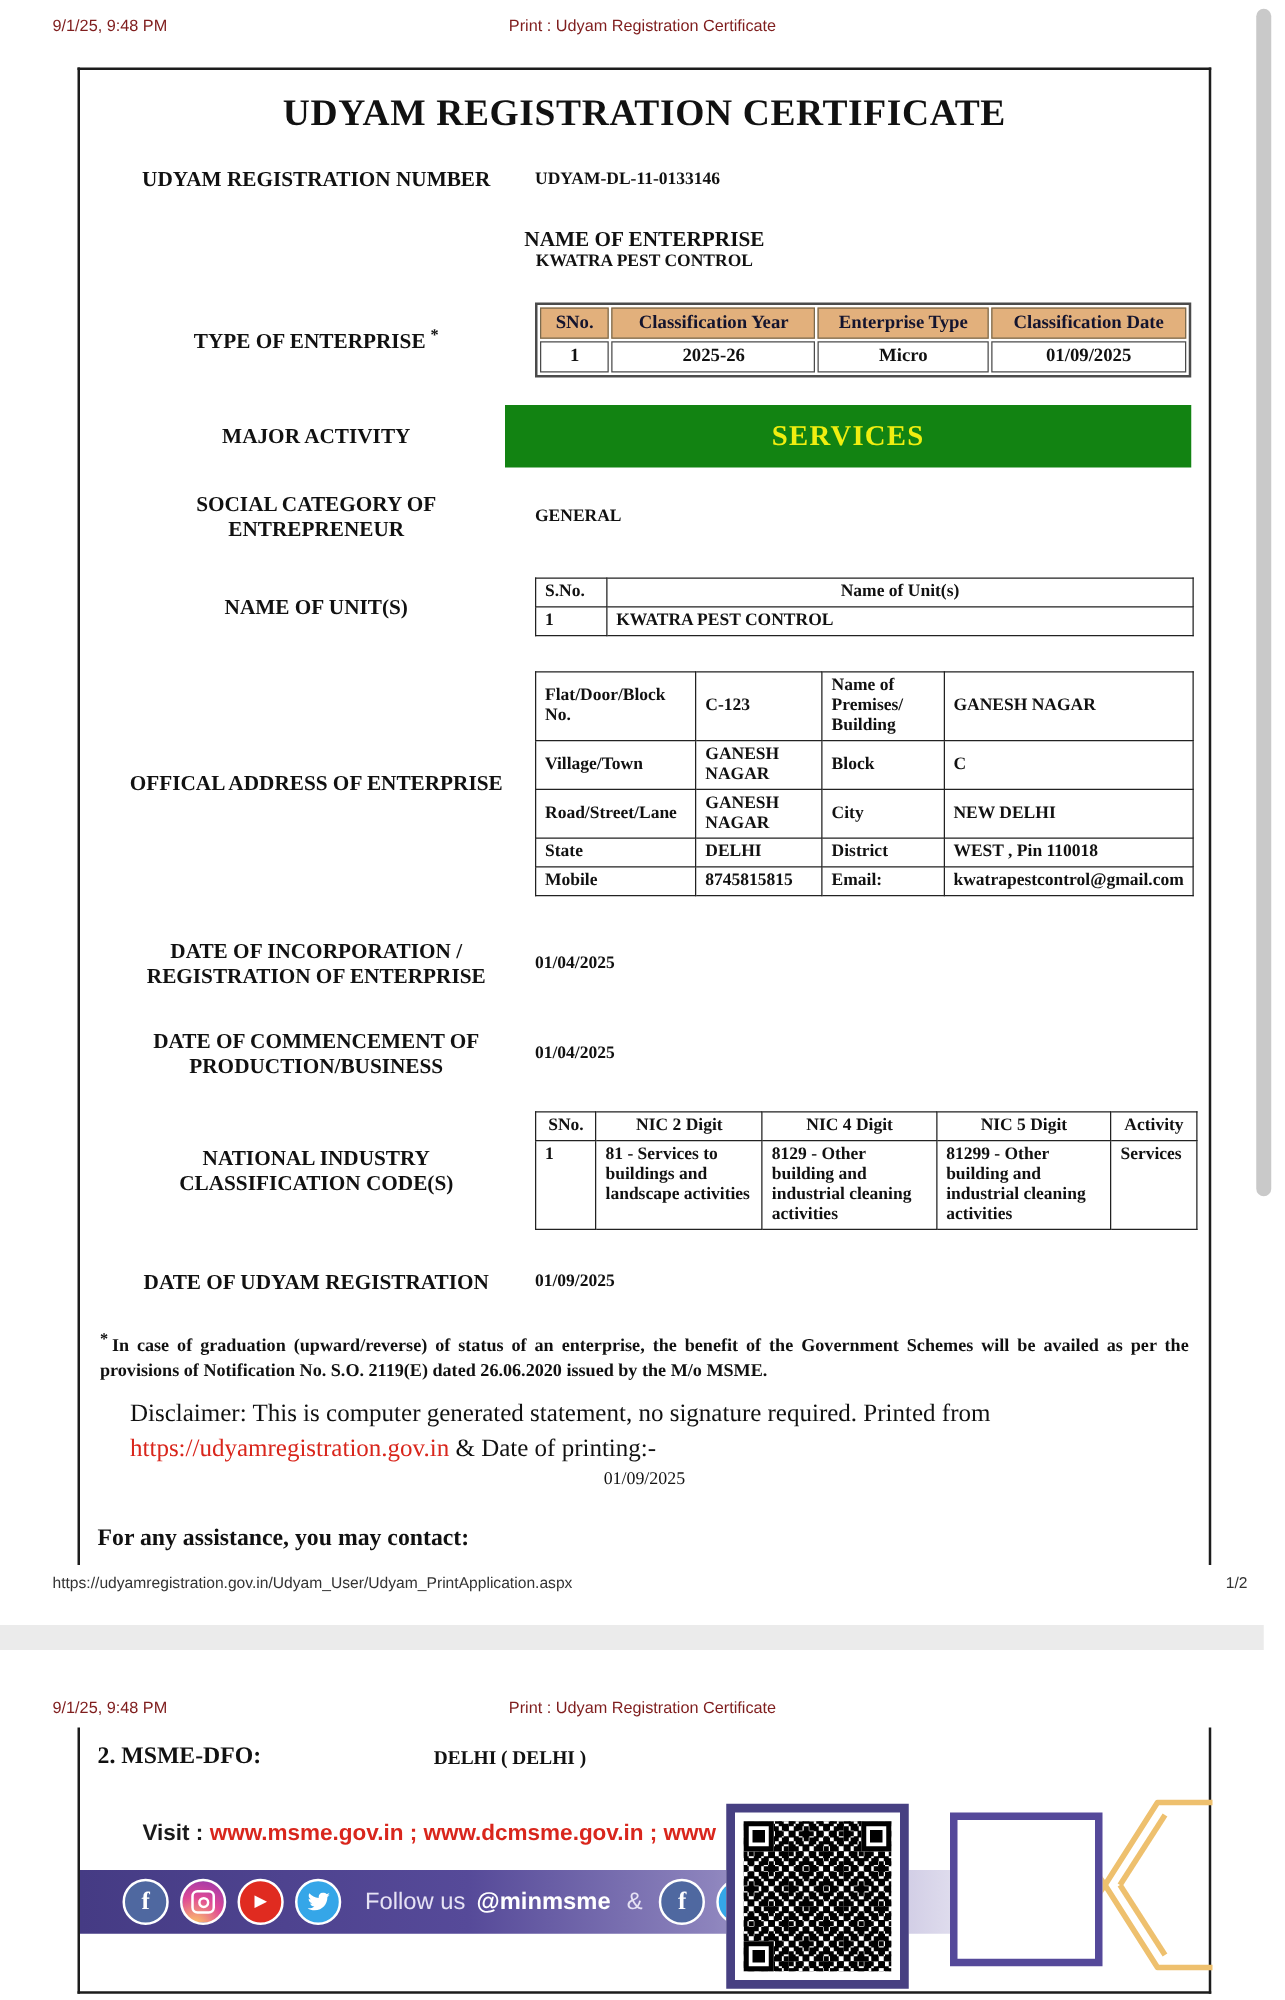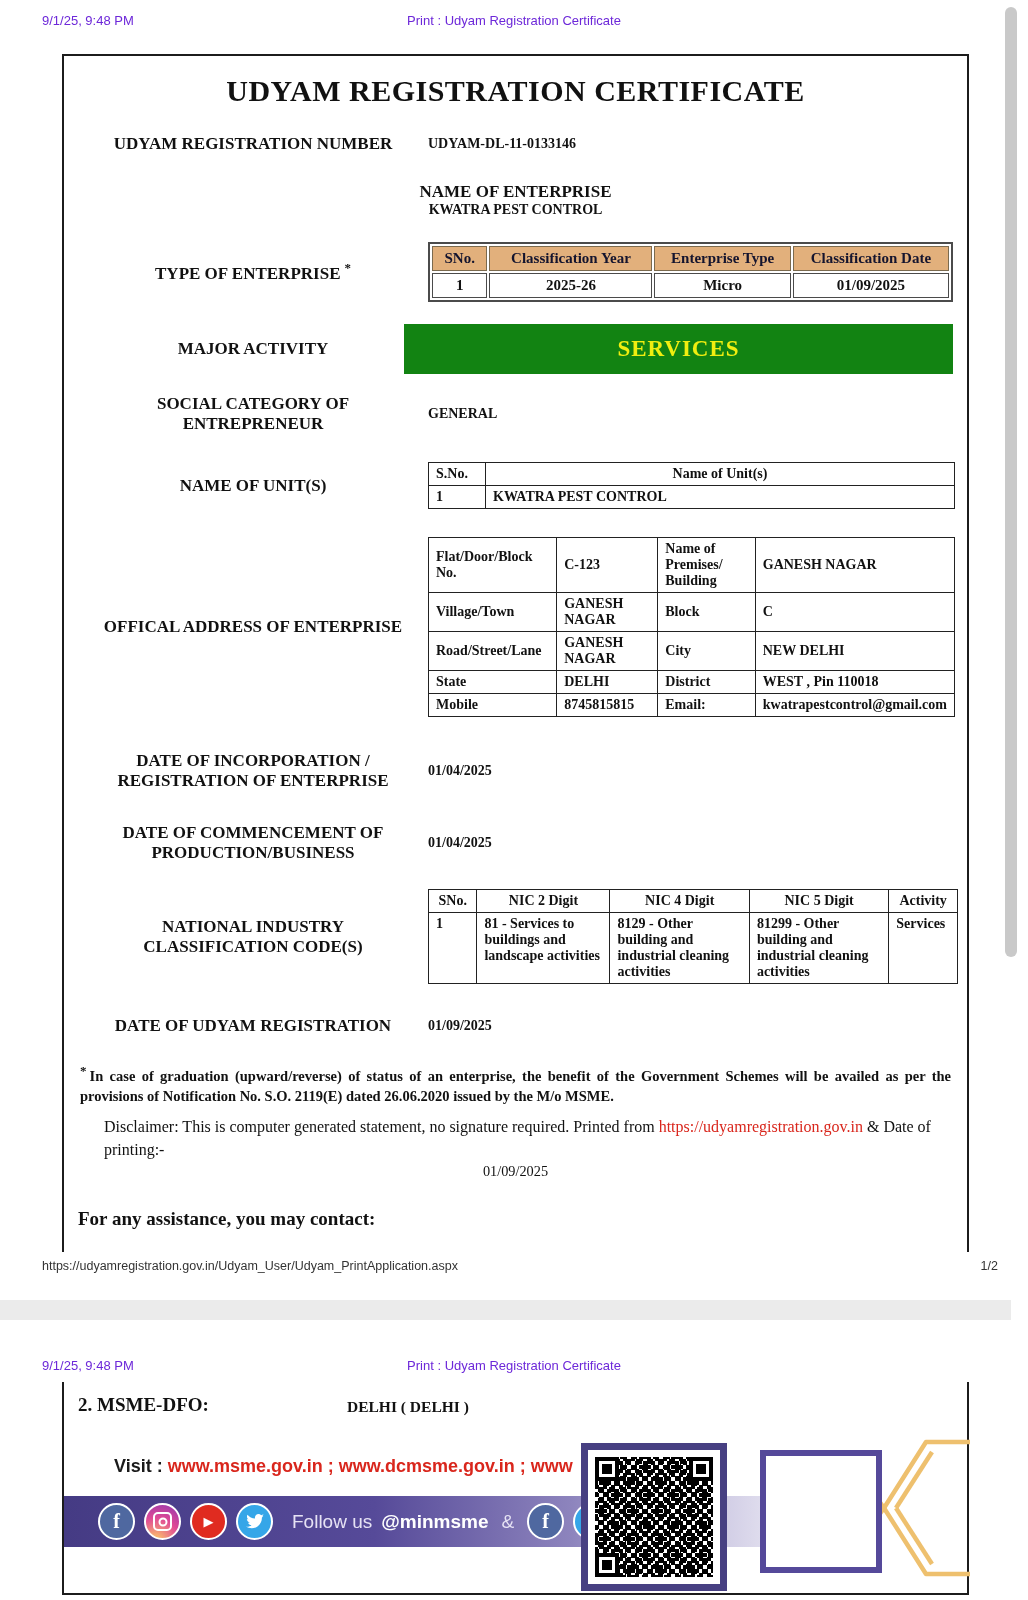--- a/index.html
+++ b/index.html
@@ -6,21 +6,21 @@
   body{width:1028px;height:1600px;position:relative;overflow:hidden;
        font-family:"Liberation Serif","DejaVu Serif",serif;color:#111;}
 
   .page{position:relative;background:#fff;}
   #page1{height:1300px;}
   #separator{height:20px;background:#ebebeb;}
   #page2{height:280px;}
 
   
   .print-header{position:absolute;left:0;right:0;font-family:"Liberation Sans",sans-serif;
-                font-size:13px;color:#6d28d9;}
+                font-size:13px;color:#7f1d1d;}
   .ph-date{position:absolute;left:42px;white-space:nowrap;}
   .ph-title{display:block;text-align:center;}
   .print-footer{position:absolute;left:0;right:0;font-family:"Liberation Sans",sans-serif;
                 font-size:12.5px;color:#333;}
   .pf-url{position:absolute;left:42px;}
   .pf-page{position:absolute;right:30px;}
 
   
   .cert-box{position:absolute;left:62px;top:54px;width:907px;box-sizing:border-box;
             border:2px solid #1c1c1c;border-bottom:none;height:1198px;
@@ -59,21 +59,21 @@
   .nic-tbl td:nth-child(3){width:158px;} .nic-tbl td:nth-child(4){width:158px;}
   .nic-tbl td:nth-child(5){width:56px;}
 
   
   .activity-band{background:#128312;color:#f0ee10;text-align:center;
                  font-weight:bold;font-size:23px;letter-spacing:1px;
                  padding:12px 0;width:calc(100% + 24px);margin-left:-24px;}
 
   .footnote{margin-top:26px;font-weight:bold;font-size:14.5px;line-height:1.4;
             text-align:justify;padding:0 2px;}
-  .disclaimer{margin-top:10px;font-size:16px;padding:0 4px 0 26px;line-height:1.4;}
+  .disclaimer{margin-top:10px;font-size:20px;padding:0 4px 0 26px;line-height:1.4;}
   .disclaimer a{color:#d9261c;text-decoration:none;}
   .disc-date{text-align:center;font-size:14.3px;margin-top:2px;}
   .assist{margin-top:28px;font-weight:bold;font-size:19px;}
   .contact{margin-top:44px;display:flex;align-items:baseline;}
   .contact .c-lbl{font-weight:bold;font-size:19px;width:272px;flex-shrink:0;}
   .contact .c-val{font-weight:bold;font-size:15.5px;}
 
   
   .cert-box2{position:absolute;left:62px;top:62px;width:907px;height:213px;
              box-sizing:border-box;border:2px solid #1c1c1c;border-top:none;}

